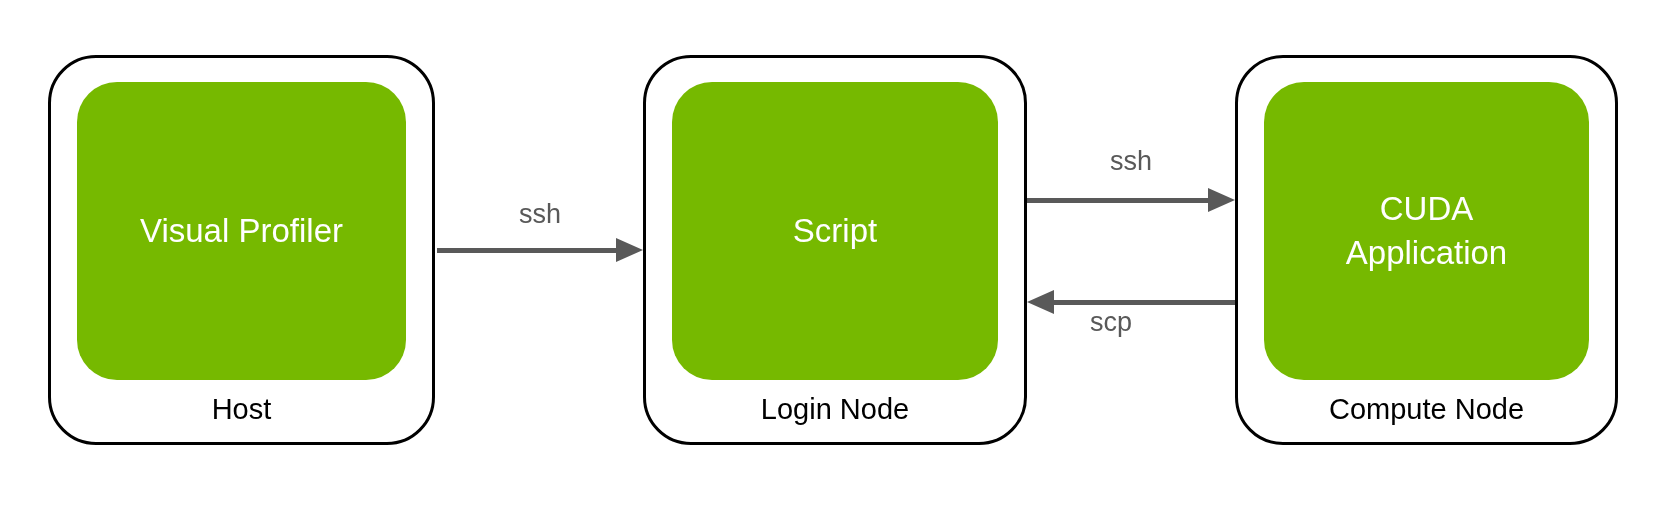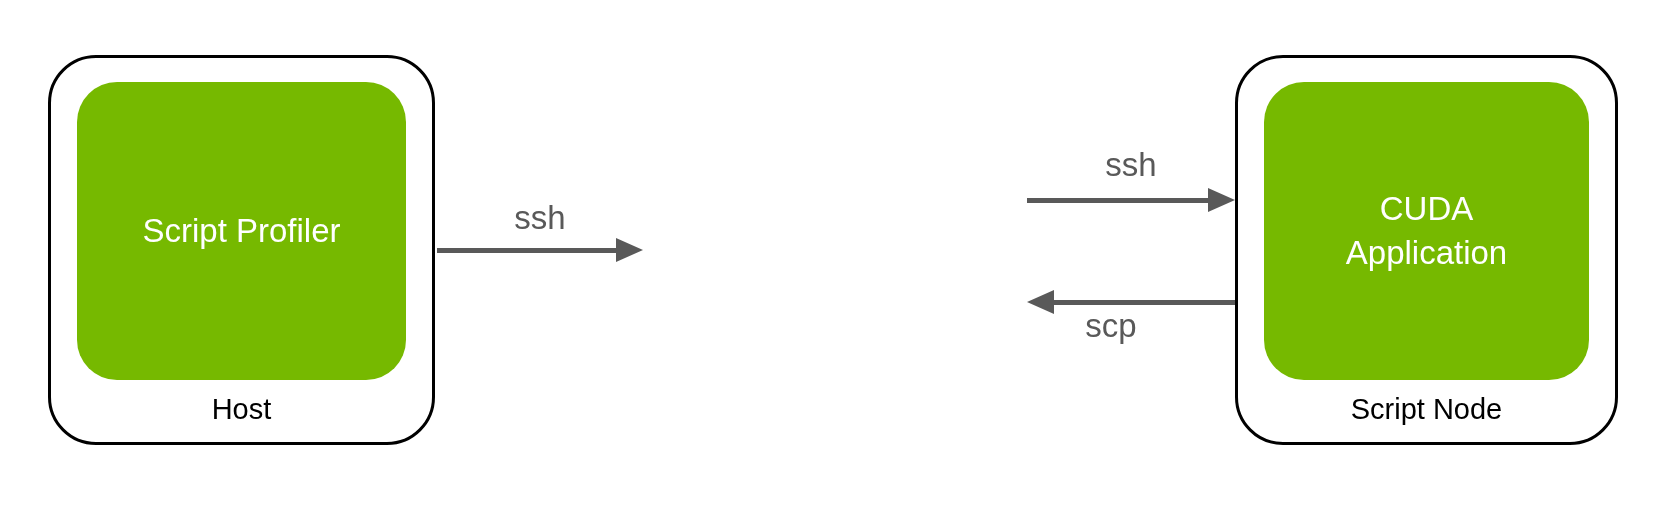--- a/index.html
+++ b/index.html
@@ -74,21 +74,21 @@
     border-top: 12px solid transparent;
     border-bottom: 12px solid transparent;
   }
   .conn-head.right { border-left: 27px solid #595959; }
   .conn-head.left  { border-right: 27px solid #595959; }
 
   .conn-label {
     position: absolute;
     text-align: center;
     color: #595959;
-    font-size: 33px;
+    font-size: 27px;
     line-height: 1.1;
   }
 
   
   #line-1  { left: 437px;  top: 248px; width: 180px; }
   #head-1  { left: 616px;  top: 238px; }
   #label-1 { left: 437px;  top: 200px; width: 206px; }
 
   
   #line-2  { left: 1027px; top: 198px; width: 182px; }
@@ -100,31 +100,37 @@
   #line-3  { left: 1053px; top: 300px; width: 182px; }
   #label-3 { left: 1027px; top: 308px; width: 168px; }
 </style>
 </head>
 <body>
 
 <div class="canvas">
 
   <div class="node" id="node-host">
     <div class="node-inner">
-      <span class="inner-text">Script Profiler</span>
+      <span class="inner-text">Visual Profiler</span>
     </div>
     <div class="node-label">Host</div>
   </div>
 
+  <div class="node" id="node-login">
+    <div class="node-inner">
+      <span class="inner-text">Script</span>
+    </div>
+    <div class="node-label">Login Node</div>
+  </div>
 
   <div class="node" id="node-compute">
     <div class="node-inner">
       <span class="inner-text">CUDA Application</span>
     </div>
-    <div class="node-label">Script Node</div>
+    <div class="node-label">Compute Node</div>
   </div>
 
   <div class="conn-label" id="label-1">ssh</div>
   <div class="conn-line" id="line-1"></div>
   <div class="conn-head right" id="head-1"></div>
 
   <div class="conn-label" id="label-2">ssh</div>
   <div class="conn-line" id="line-2"></div>
   <div class="conn-head right" id="head-2"></div>
 

